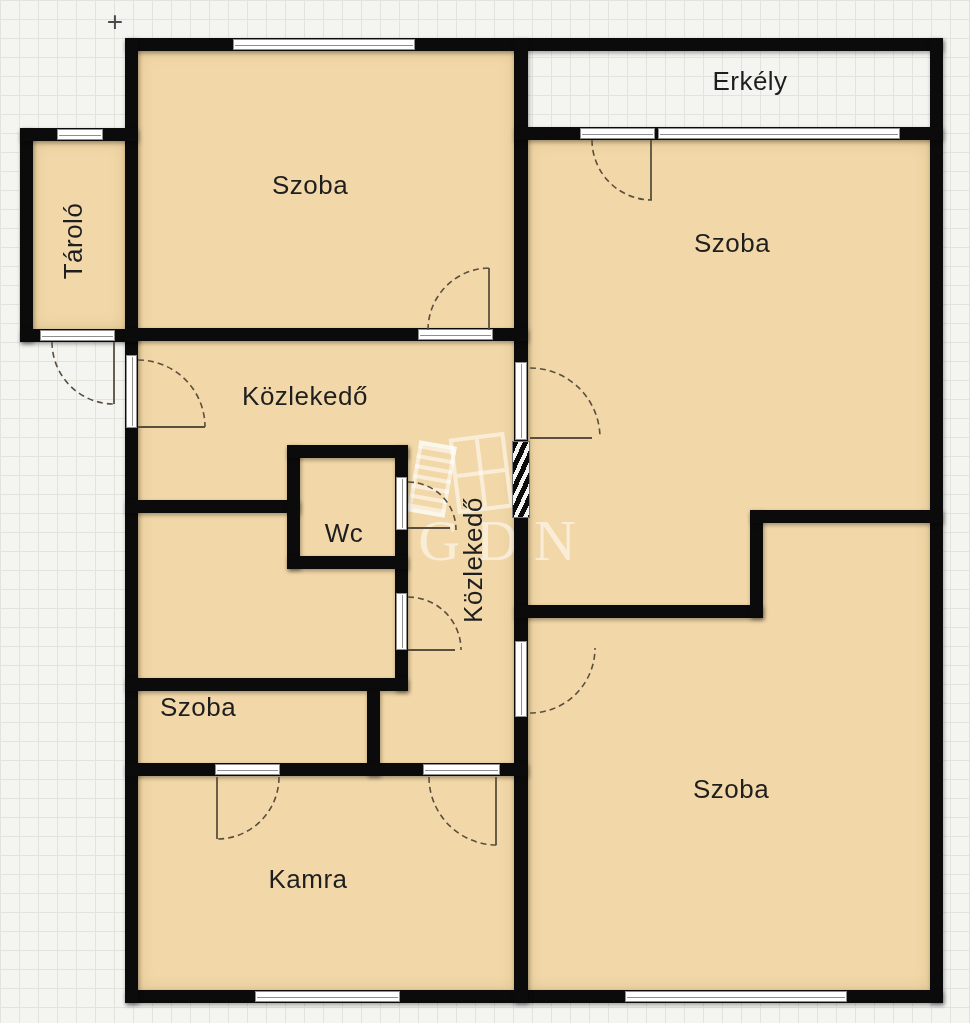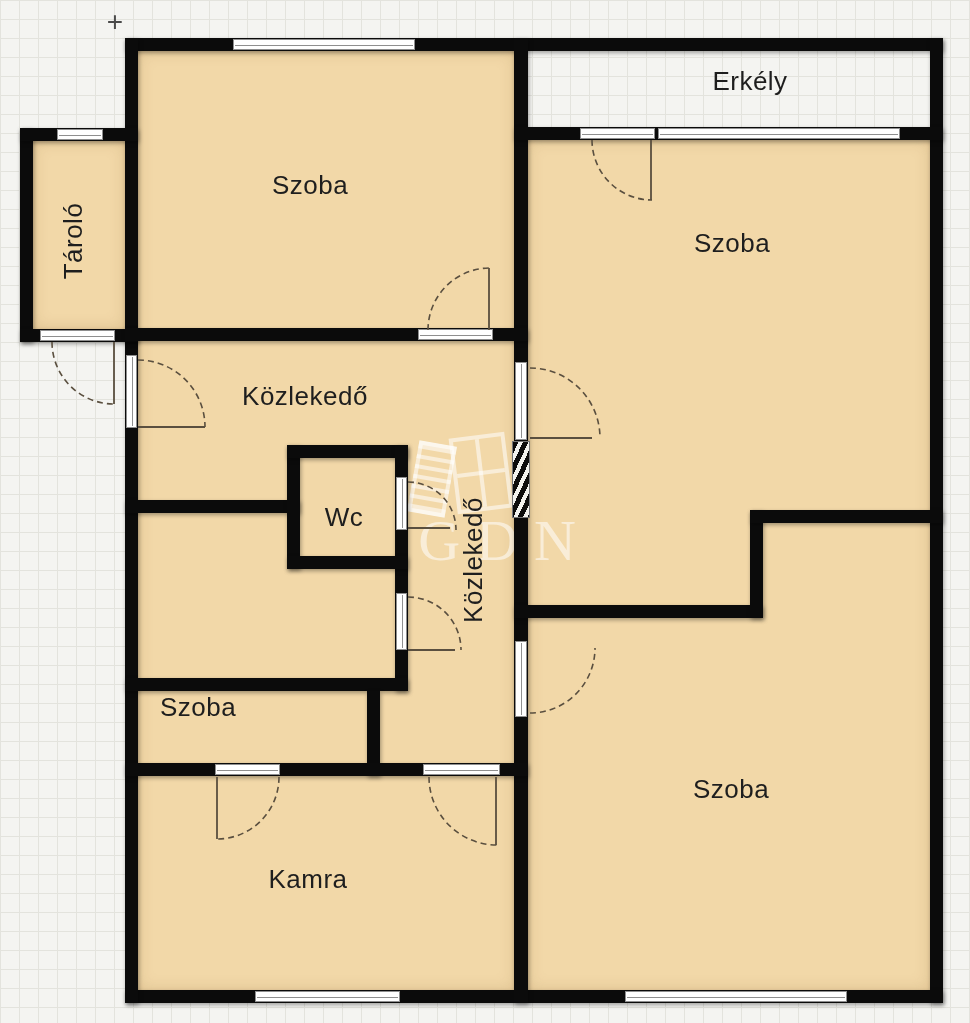--- a/index.html
+++ b/index.html
@@ -110,21 +110,21 @@
     <path class="leaf" d="M 217 777 L 217 839"></path>
     <path class="arc" d="M 429 777 A 68 68 0 0 0 497 845"></path>
     <path class="leaf" d="M 496 777 L 496 845"></path>
   </svg>
 
   <div class="room-label" style="left:310px;top:185px;">Szoba</div>
   <div class="room-label" style="left:750px;top:81px;text-align:center;">Erkély</div>
   <div class="room-label" style="left:732px;top:243px;">Szoba</div>
   <div class="room-label vertical" style="left:73px;top:241px;">Tároló</div>
   <div class="room-label" style="left:305px;top:396px;">Közlekedő</div>
-  <div class="room-label" style="left:344px;top:517px;">Wc</div>
+  <div class="room-label" style="left:344px;top:533px;">Wc</div>
   <div class="room-label vertical" style="left:473px;top:560px;">Közlekedő</div>
   <div class="room-label" style="left:198px;top:707px;">Szoba</div>
   <div class="room-label" style="left:308px;top:879px;">Kamra</div>
   <div class="room-label" style="left:731px;top:789px;">Szoba</div>
 
   <div class="plus-marker">+</div>
 
 </div>
 
 </body></html>

